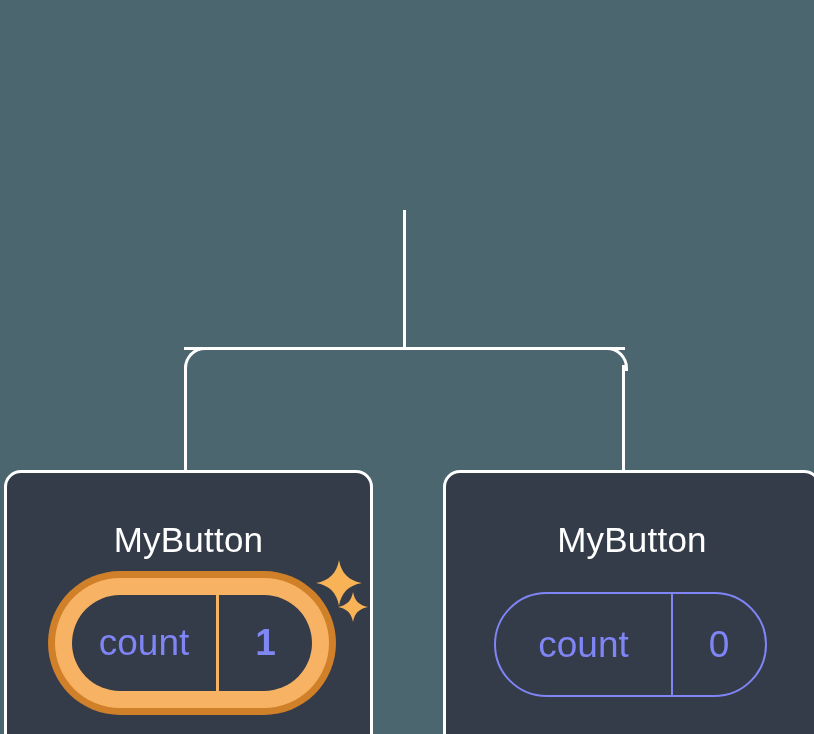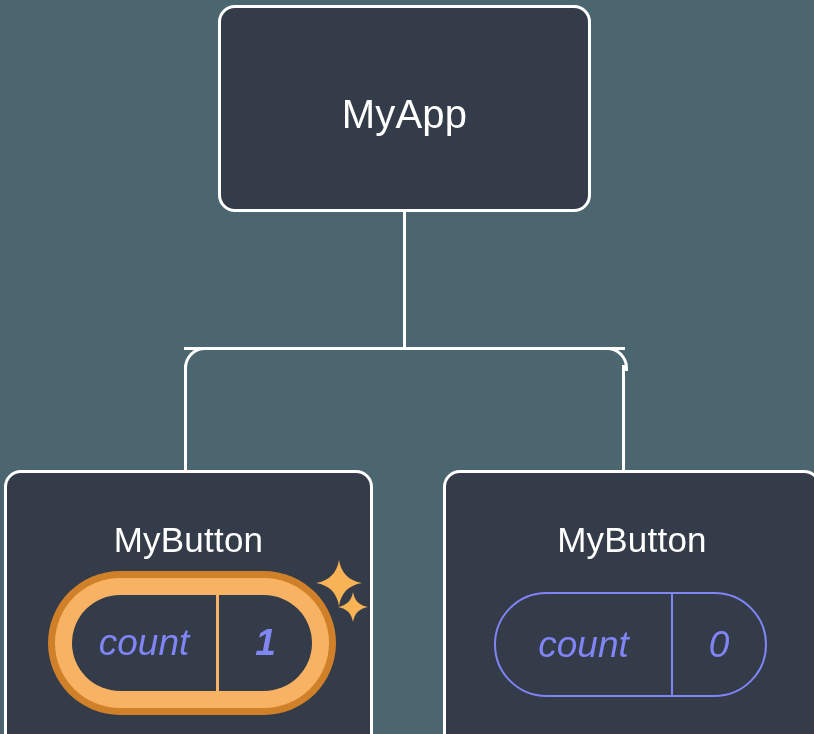--- a/index.html
+++ b/index.html
@@ -138,21 +138,20 @@
     font-size: 37px;
     font-weight: 400;
     border-left: 2px solid #8085f5;
   }
 
   .pill-key, .pill-val {
     display: flex;
     align-items: center;
     justify-content: center;
     white-space: nowrap;
-    font-style: italic;
   }
 
   
   .pill-hl-wrap {
     position: absolute;
     left: 41px;
     top: 98px;
     width: 288px;
     height: 144px;
   }
@@ -204,23 +203,20 @@
 
 <div id="stage">
 
   <div class="wire wire-trunk"></div>
   <div class="wire wire-bar"></div>
   <div class="wire-corner wire-corner-left"></div>
   <div class="wire-corner wire-corner-right"></div>
   <div class="wire wire-drop-left"></div>
   <div class="wire wire-drop-right"></div>
 
-  <div class="node node-root">
-    <div class="node-title">MyApp</div>
-  </div>
 
   <div class="node node-child-left">
     <div class="node-title">MyButton</div>
 
     <div class="pill-hl-wrap">
       <div class="pill-hl-outer"></div>
       <div class="pill-hl-mid"></div>
       <div class="pill-hl-inner">
         <div class="pill-key">count</div>
         <div class="pill-val">1</div>

